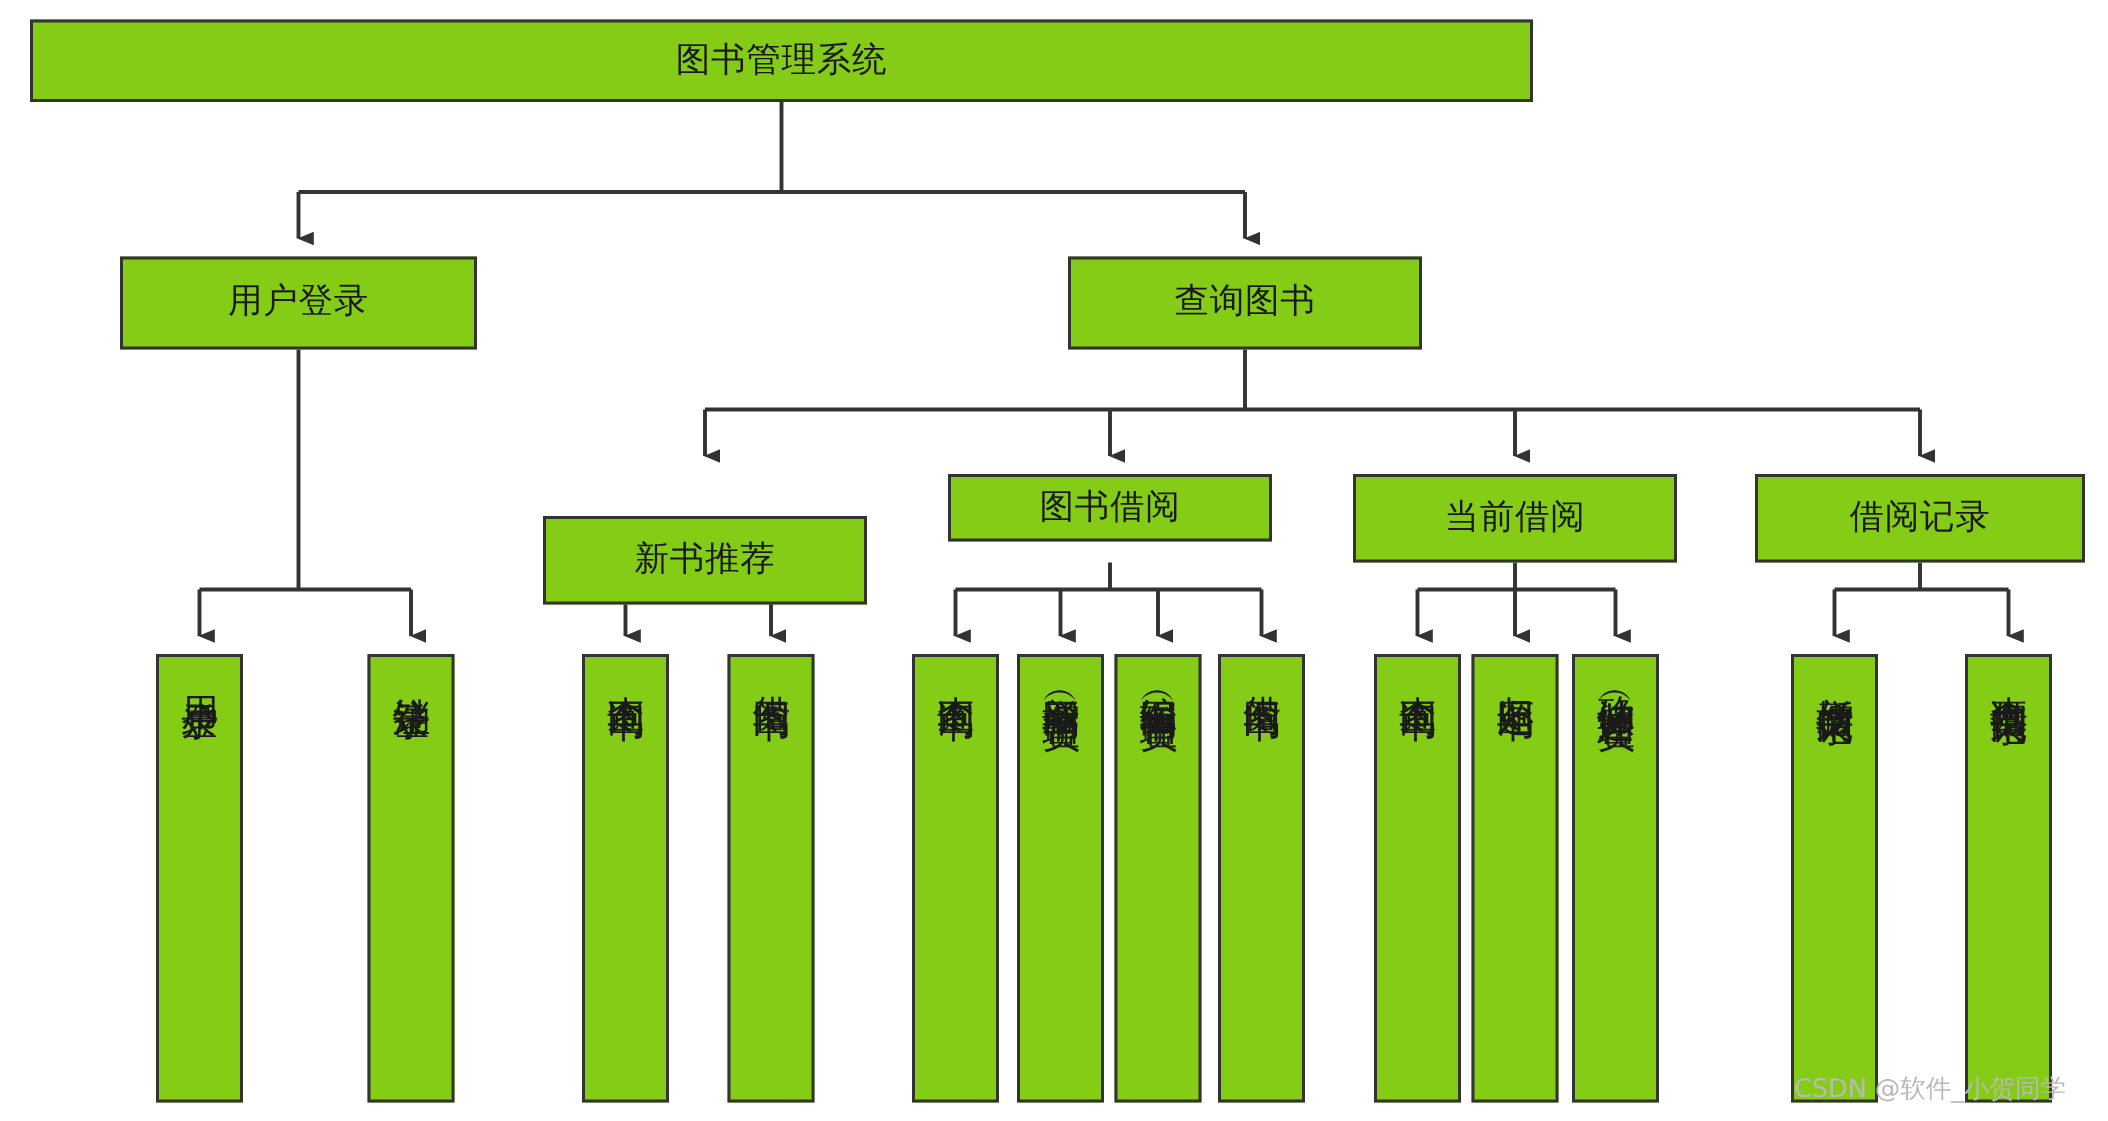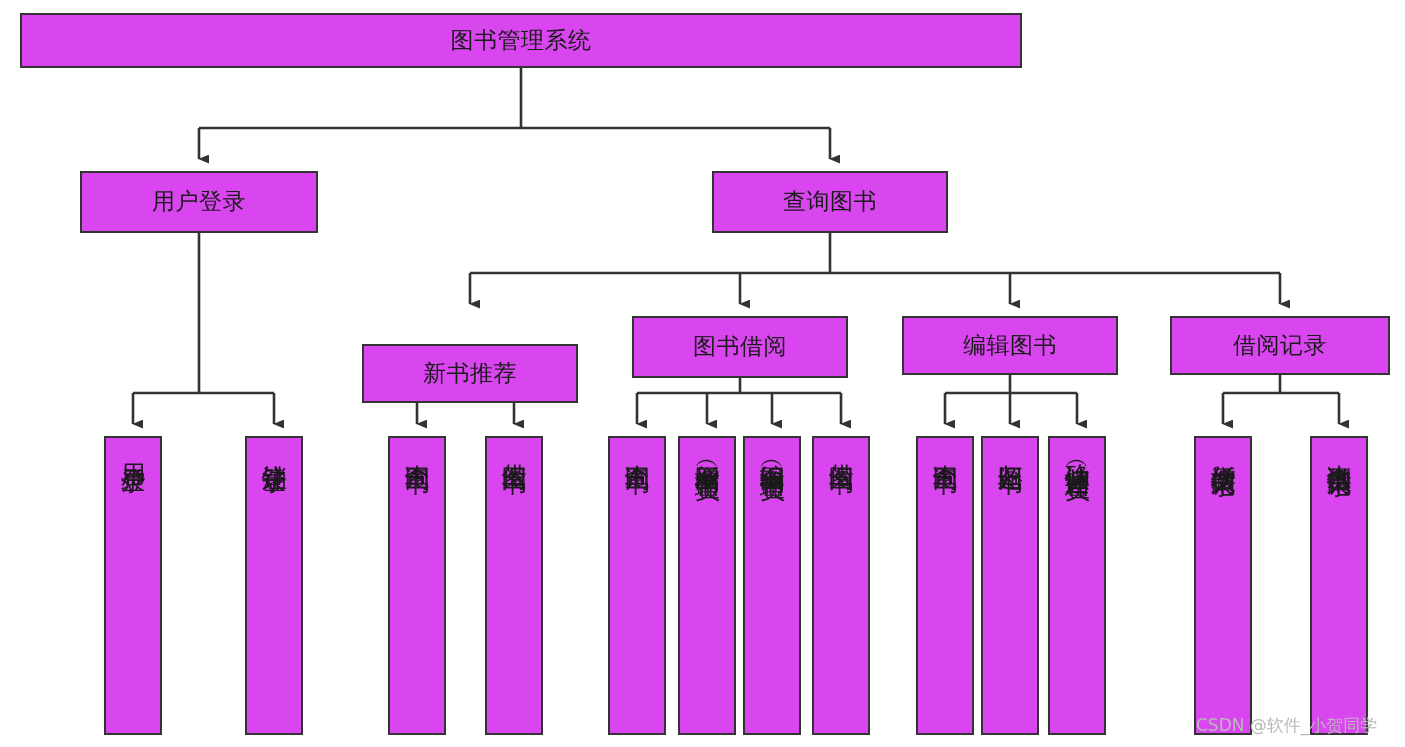--- a/index.html
+++ b/index.html
@@ -21,21 +21,21 @@
     position: absolute;
     left: 0;
     top: 0;
     width: 1405px;
     height: 747px;
     pointer-events: none;
   }
   .node {
     position: absolute;
     box-sizing: border-box;
-    background: #d946ef;
+    background: #84cc16;
     border: 2.5px solid #333333;
     display: flex;
     align-items: center;
     justify-content: center;
     text-align: center;
   }
   .node .label {
     color: #1a1a1a;
     line-height: 1.18;
     letter-spacing: 0.5px;
@@ -110,25 +110,25 @@
       </div>
       <div class="node horiz" style="left: 80px; top: 171px; width: 238px; height: 62px;">
         <span class="label">用户登录</span>
       </div>
       <div class="node horiz" style="left: 712px; top: 171px; width: 236px; height: 62px;">
         <span class="label">查询图书</span>
       </div>
       <div class="node horiz" style="left: 362px; top: 316px; width: 216px; height: 59px; margin-top: 28px;">
         <span class="label">新书推荐</span>
       </div>
-      <div class="node horiz" style="left: 632px; top: 316px; width: 216px; height: 62px;">
+      <div class="node horiz" style="left: 632px; top: 316px; width: 216px; height: 45px;">
         <span class="label">图书借阅</span>
       </div>
       <div class="node horiz" style="left: 902px; top: 316px; width: 216px; height: 59px;">
-        <span class="label">编辑图书</span>
+        <span class="label">当前借阅</span>
       </div>
       <div class="node horiz" style="left: 1170px; top: 316px; width: 220px; height: 59px;">
         <span class="label">借阅记录</span>
       </div>
       <div class="node vert" style="left: 104px; top: 436px; width: 58px; height: 299px;">
         <span class="label">用户登录</span>
       </div>
       <div class="node vert" style="left: 245px; top: 436px; width: 58px; height: 299px;">
         <span class="label">注销登录</span>
       </div>

